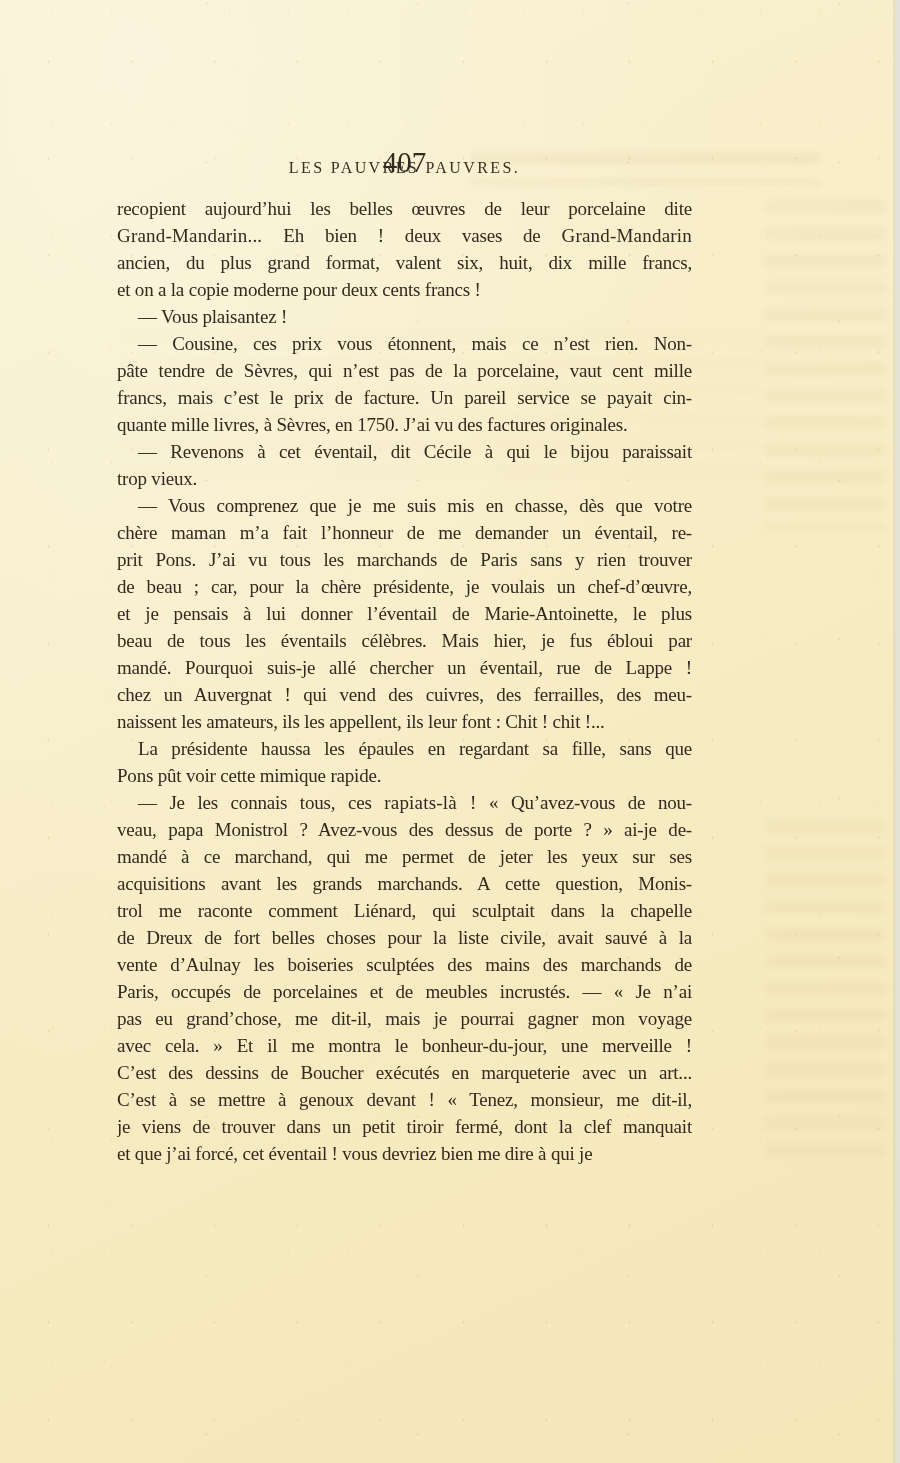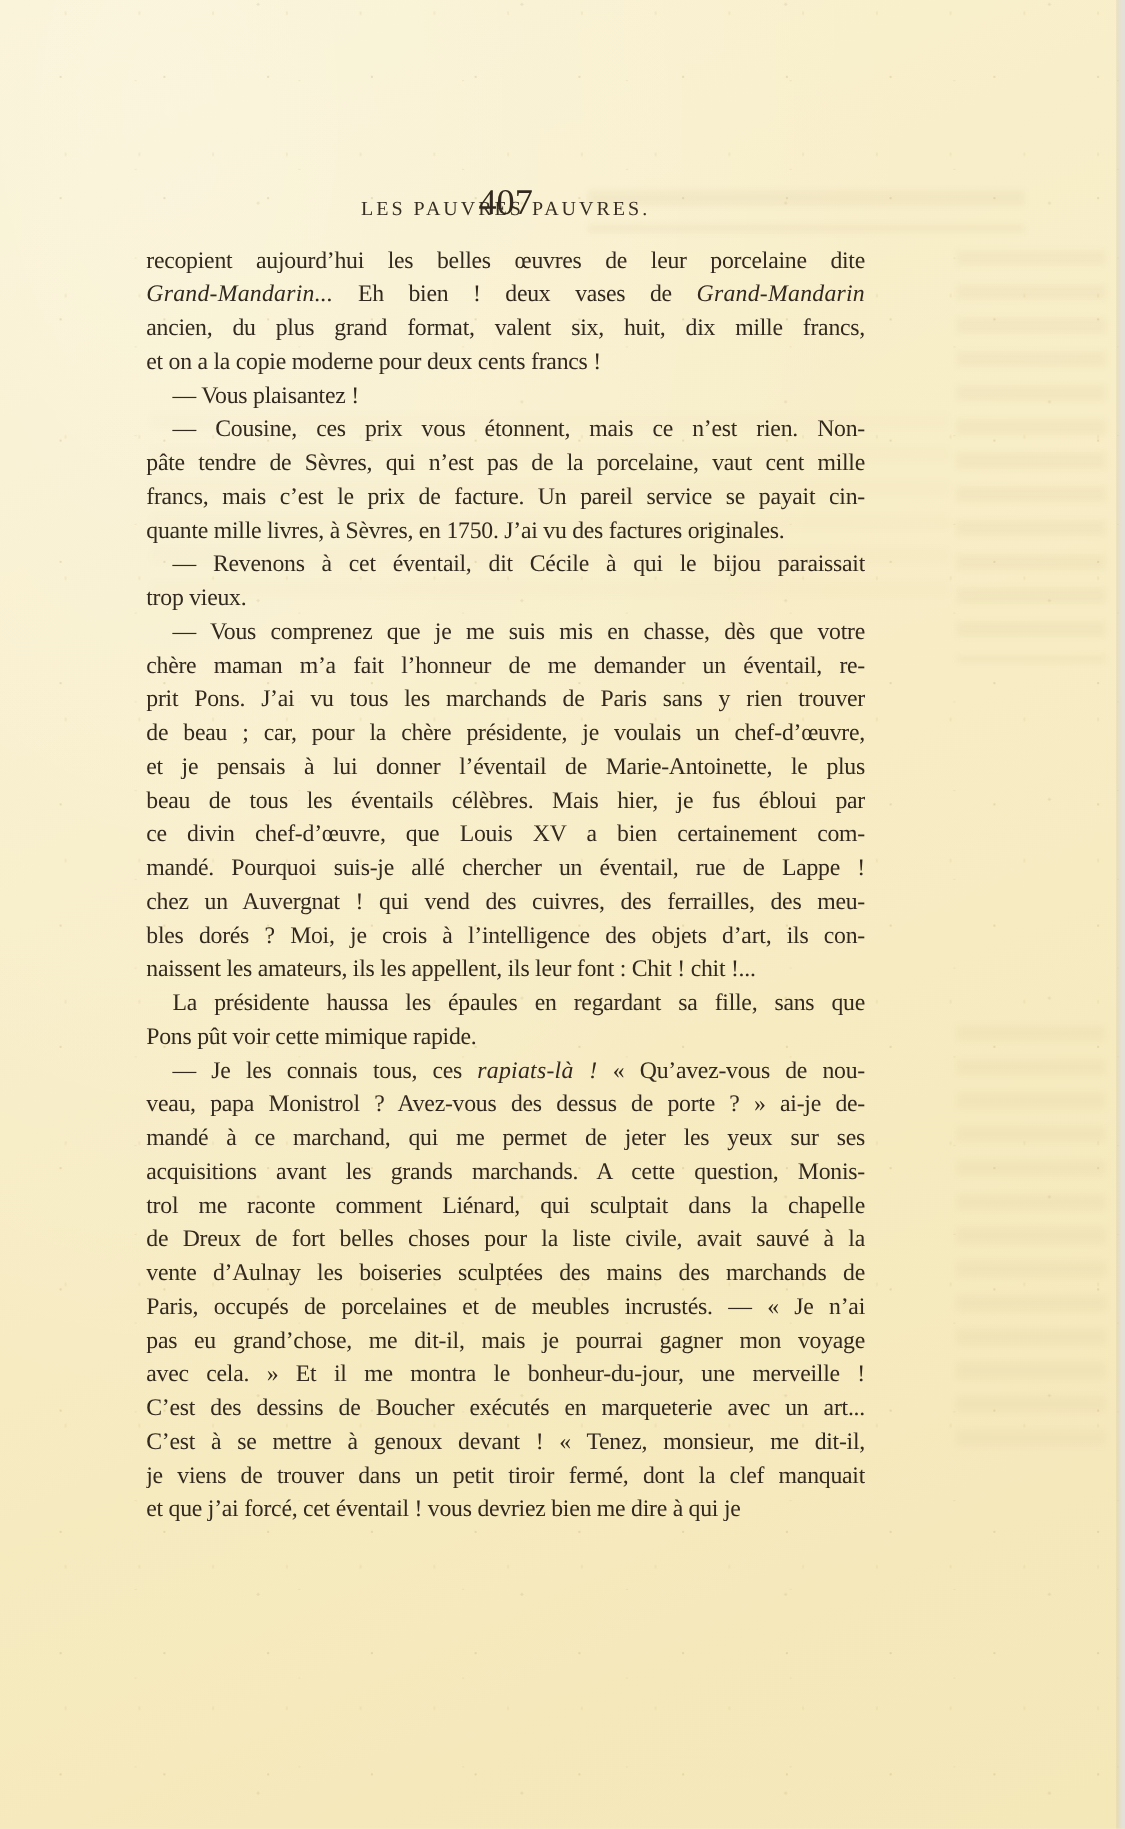--- a/index.html
+++ b/index.html
@@ -63,21 +63,21 @@
   }
   .para { margin: 0; }
   .line {
     text-align: justify;
     text-align-last: justify;
     height: 27px;
     overflow: hidden;
   }
   .line.last { text-align-last: left; }
   .line.indent { text-indent: 21px; }
-  .it { font-style: italic; letter-spacing: 0.2px; }
+  .it { letter-spacing: 0.2px; }
 </style>
 </head>
 <body>
 
 <div class="paper"></div>
 <div class="speckles"></div>
 <div class="ghost g1"></div>
 <div class="ghost g2"></div>
 <div class="ghost g3"></div>
 <div class="ghost g4"></div>
@@ -107,24 +107,22 @@
       <div class="line indent"><span>— Revenons à cet éventail, dit Cécile à qui le bijou paraissait</span></div>
       <div class="line last"><span>trop vieux.</span></div>
     </div>
     <div class="para">
       <div class="line indent"><span>— Vous comprenez que je me suis mis en chasse, dès que votre</span></div>
       <div class="line"><span>chère maman m’a fait l’honneur de me demander un éventail, re-</span></div>
       <div class="line"><span>prit Pons. J’ai vu tous les marchands de Paris sans y rien trouver</span></div>
       <div class="line"><span>de beau ; car, pour la chère présidente, je voulais un chef-d’œuvre,</span></div>
       <div class="line"><span>et je pensais à lui donner l’éventail de Marie-Antoinette, le plus</span></div>
       <div class="line"><span>beau de tous les éventails célèbres. Mais hier, je fus ébloui par</span></div>
-      <div class="line"><span>ce divin chef-d’œuvre, que Louis XV a bien certainement com-</span></div>
       <div class="line"><span>mandé. Pourquoi suis-je allé chercher un éventail, rue de Lappe !</span></div>
       <div class="line"><span>chez un Auvergnat ! qui vend des cuivres, des ferrailles, des meu-</span></div>
-      <div class="line"><span>bles dorés ? Moi, je crois à l’intelligence des objets d’art, ils con-</span></div>
       <div class="line last"><span>naissent les amateurs, ils les appellent, ils leur font : Chit ! chit !...</span></div>
     </div>
     <div class="para">
       <div class="line indent"><span>La présidente haussa les épaules en regardant sa fille, sans que</span></div>
       <div class="line last"><span>Pons pût voir cette mimique rapide.</span></div>
     </div>
     <div class="para">
       <div class="line indent"><span>— Je les connais tous, ces </span><span class="it">rapiats-là !</span><span> « Qu’avez-vous de nou-</span></div>
       <div class="line"><span>veau, papa Monistrol ? Avez-vous des dessus de porte ? » ai-je de-</span></div>
       <div class="line"><span>mandé à ce marchand, qui me permet de jeter les yeux sur ses</span></div>

